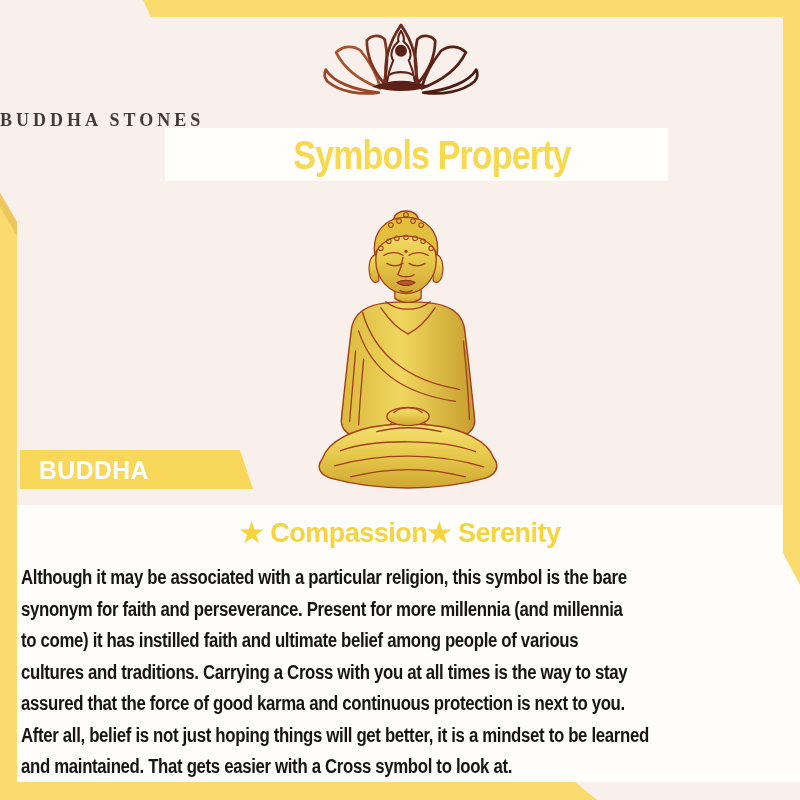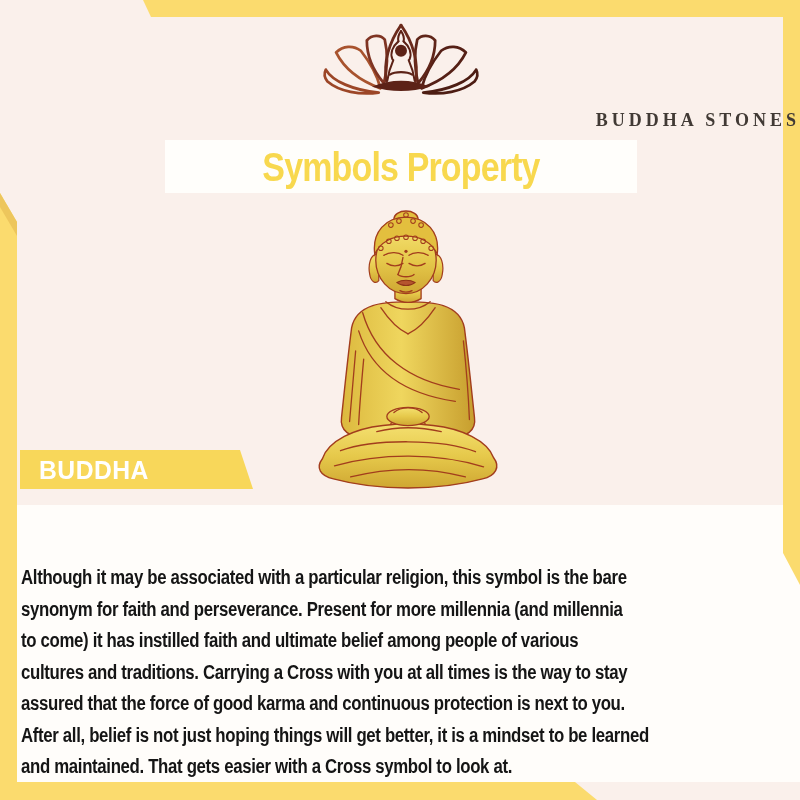--- a/index.html
+++ b/index.html
@@ -15,26 +15,26 @@
   .ribbon-right{left:783px;top:0;width:17px;height:585px;
     clip-path:polygon(0 0,17px 0,17px 585px,0 553px);}
   .ribbon-left{left:0;top:193px;width:17px;height:607px;
     clip-path:polygon(0 0,17px 29px,17px 607px,0 607px);}
   .ribbon-left-crease{left:0;top:193px;width:17px;height:46px;background:#edc65c;
     clip-path:polygon(0 0,17px 29px,17px 43px,0 14px);}
   .ribbon-bottom{left:0;top:782px;width:597px;height:18px;
     clip-path:polygon(0 0,575px 0,597px 18px,0 18px);}
   
   .logo{position:absolute;left:313px;top:20px;width:176px;height:94px;}
-  .brand{position:absolute;left:0;top:110px;width:800px;text-align:right;
+  .brand{position:absolute;left:0;top:110px;width:800px;text-align:left;
     font-family:"Liberation Serif",serif;font-size:18px;font-weight:700;
     letter-spacing:4px;color:#413a35;}
   
-  .heading-bar{position:absolute;left:165px;top:140px;width:472px;height:53px;
-    background:#fffefb;}
+  .heading-bar{position:absolute;left:165px;top:128px;width:472px;height:53px;
+    background:#fffefb;padding-left:31px;}
   .heading-text{width:100%;height:53px;line-height:55px;text-align:center;
     font-size:40px;font-weight:800;letter-spacing:-1px;color:#f8d84e;
     transform:scaleX(0.85);transform-origin:center;}
   
   .buddha{position:absolute;left:312px;top:208px;width:192px;height:282px;}
   
   .banner{position:absolute;left:20px;top:450px;width:233px;height:39px;
     background:#f8d75a;
     clip-path:polygon(0 0,220px 0,233px 39px,0 39px);}
   .banner-text{padding-left:20px;line-height:40px;color:#ffffff;
@@ -169,20 +169,21 @@
       <path d="M87,82 C90,84 96,84 99,82"></path>
     </g>
     <circle cx="93" cy="43" r="1.6" fill="#a23d1d"></circle>
     <path d="M84,74 C89,71 97,71 102,74 C97,78 89,78 84,74 Z" fill="#b5552e" stroke="#8e3318" stroke-width="1"></path>
   </svg>
 
   <div class="banner">
     <div class="banner-text">BUDDHA SYMBOL</div>
   </div>
 
+  <div class="subtitle">★ Compassion★ Serenity</div>
   <div class="paragraph">
     <div class="pline">Although it may be associated with a particular religion, this symbol is the bare</div>
     <div class="pline">synonym for faith and perseverance. Present for more millennia (and millennia</div>
     <div class="pline">to come) it has instilled faith and ultimate belief among people of various</div>
     <div class="pline">cultures and traditions. Carrying a Cross with you at all times is the way to stay</div>
     <div class="pline">assured that the force of good karma and continuous protection is next to you.</div>
     <div class="pline">After all, belief is not just hoping things will get better, it is a mindset to be learned</div>
     <div class="pline">and maintained. That gets easier with a Cross symbol to look at.</div>
   </div>
 

